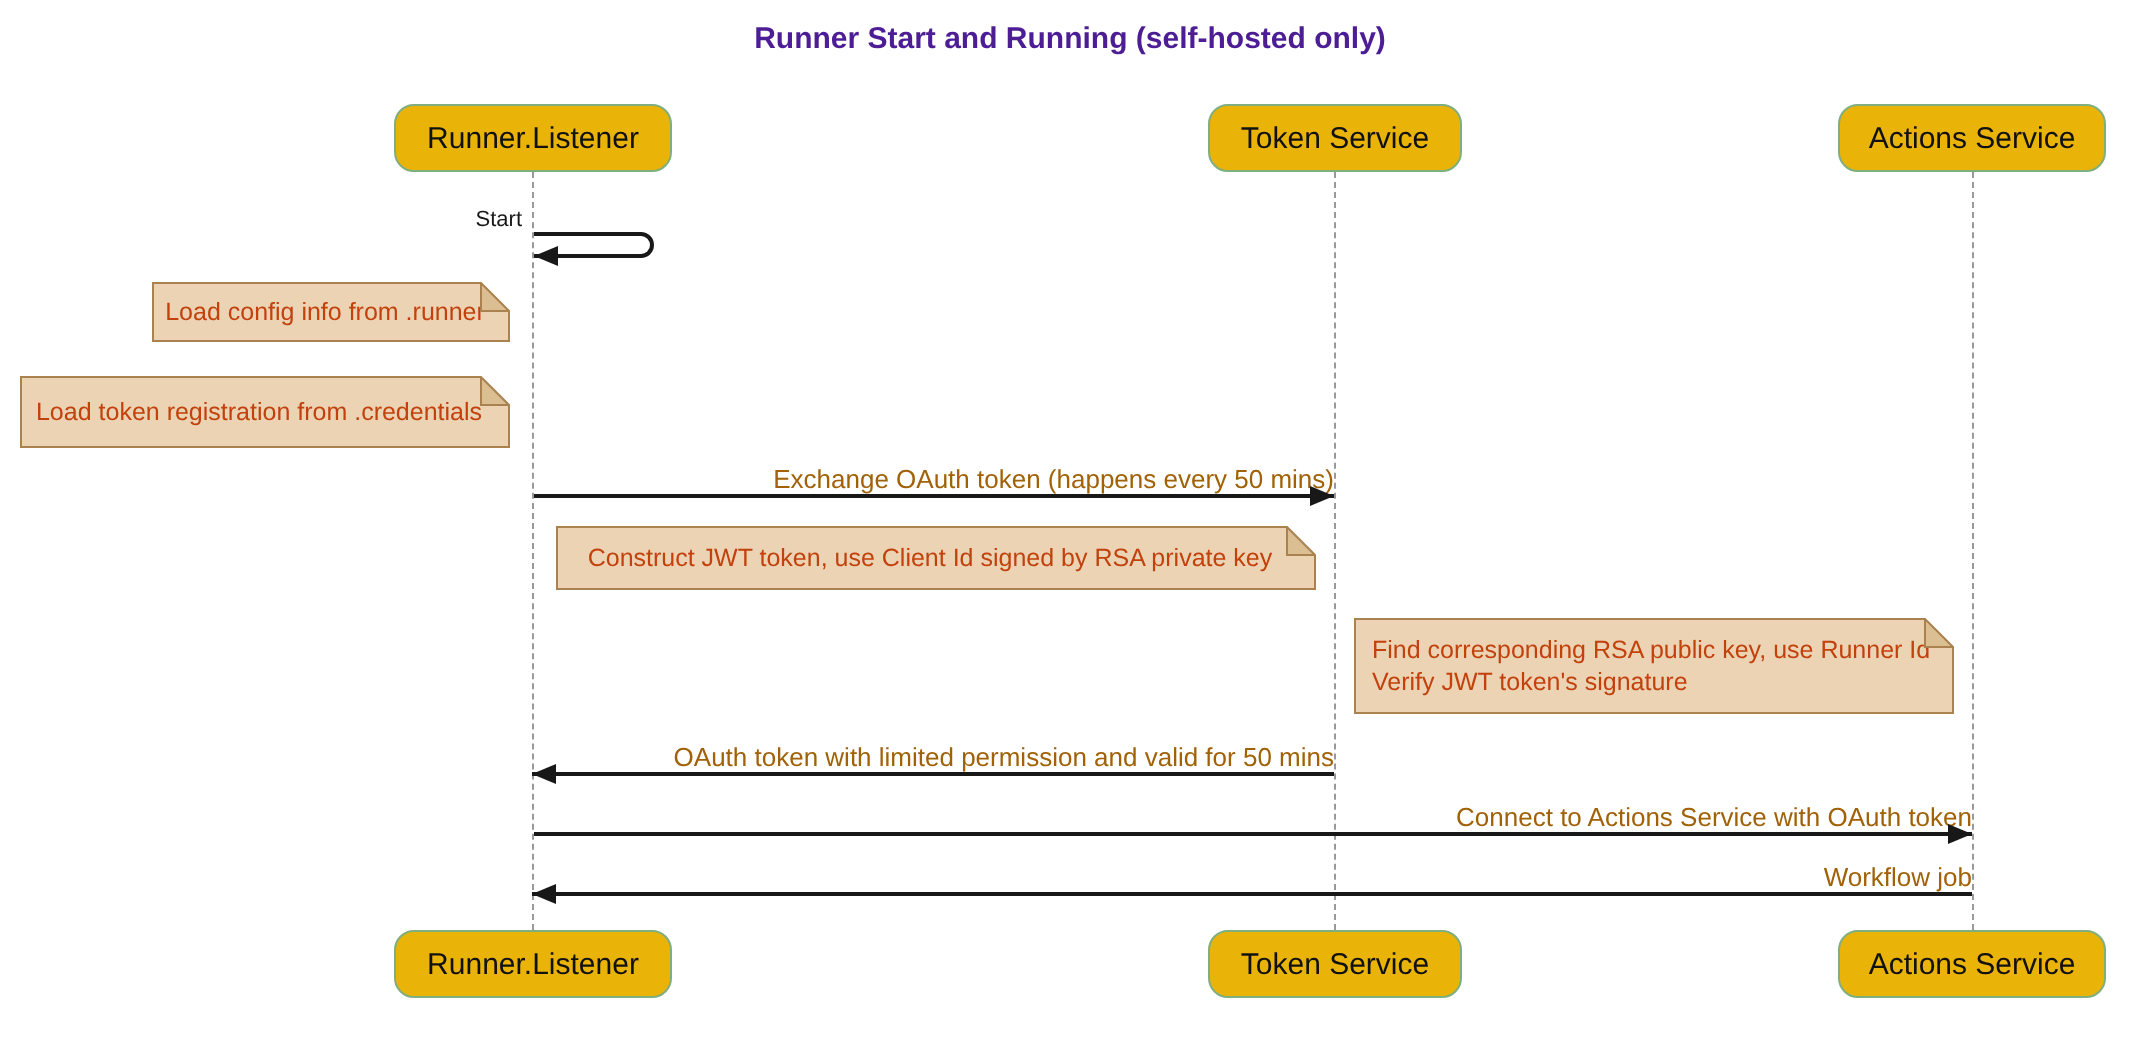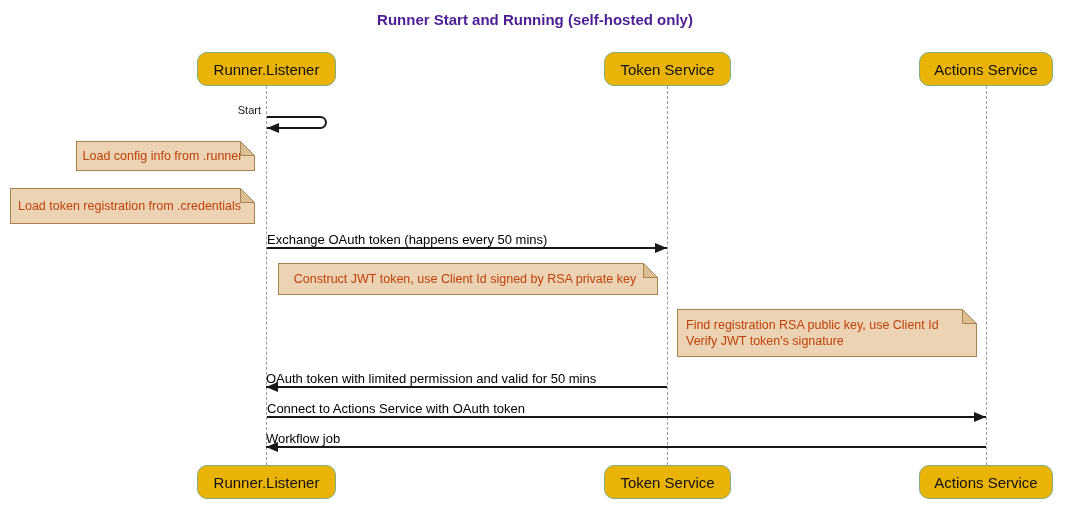--- a/index.html
+++ b/index.html
@@ -16,21 +16,21 @@
     background:#eab308;border:1px solid #7FAE7F;border-radius:10px;
     display:flex;align-items:center;justify-content:center;
     font-size:15px;color:#111;
   }
   .lifeline{
     position:absolute;top:86px;height:379px;width:0;
     border-left:1px dashed #999999;
   }
   .msg-label{
     position:absolute;font-size:13px;line-height:14px;height:14px;
-    text-align:left;white-space:nowrap;color:#000000;
+    text-align:right;white-space:nowrap;color:#a16207;
   }
   .msg-line{position:absolute;height:0;border-top:2px solid #181818;}
   .arr{position:absolute;width:0;height:0;border-top:5px solid transparent;border-bottom:5px solid transparent;}
   .arr.right{border-left:12px solid #181818;}
   .arr.left{border-right:12px solid #181818;}
   .self-label{
     position:absolute;top:103px;left:141px;width:120px;text-align:right;
     font-size:11px;line-height:14px;white-space:nowrap;
   }
   .self-loop{
@@ -94,21 +94,21 @@
 
   <div class="note" style="left:278px;top:263px;width:380px;height:32px;">
     <span>Construct JWT token, use Client Id signed by RSA private key</span>
     <svg class="fold" width="15" height="15" viewBox="0 0 15 15">
       <path d="M0,0 L15,0 L15,15 Z" fill="#ffffff"></path>
       <path d="M0.5,0.5 L14.5,14.5 L0.5,14.5 Z" fill="#DCBE93" stroke="#A9824F" stroke-width="1"></path>
     </svg>
   </div>
 
   <div class="note multiline" style="left:677px;top:309px;width:300px;height:48px;">
-    <span>Find registration RSA public key, use Client Id</span>
+    <span>Find corresponding RSA public key, use Runner Id</span>
     <span>Verify JWT token's signature</span>
     <svg class="fold" width="15" height="15" viewBox="0 0 15 15">
       <path d="M0,0 L15,0 L15,15 Z" fill="#ffffff"></path>
       <path d="M0.5,0.5 L14.5,14.5 L0.5,14.5 Z" fill="#DCBE93" stroke="#A9824F" stroke-width="1"></path>
     </svg>
   </div>
 
   <div class="msg-label" style="left:266px;top:372px;width:401px;">OAuth token with limited permission and valid for 50 mins</div>
   <div class="msg-line" style="left:266px;top:386px;width:401px;"></div>
   <div class="arr left" style="left:266px;top:382px;"></div>

